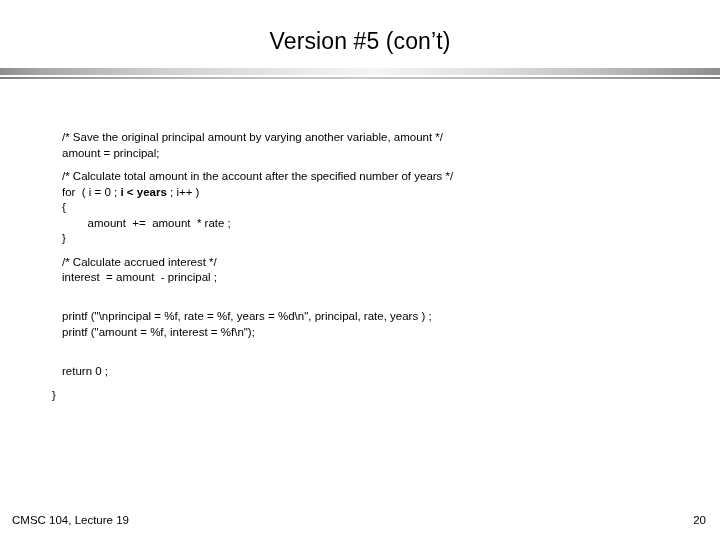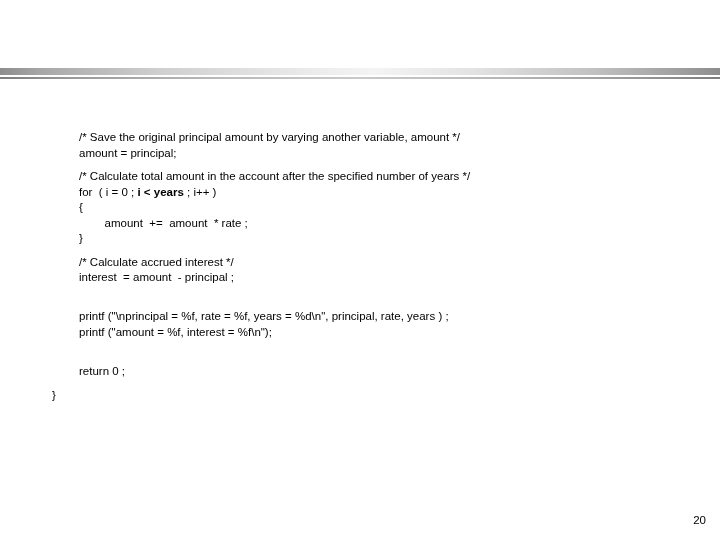--- a/index.html
+++ b/index.html
@@ -80,21 +80,21 @@
         #b9b9b9 30%,
         #c9c9c9 50%,
         #b4b4b4 72%,
         #949494 90%,
         #7d7d7d 100%);
   }
 
   
   #code-body {
     position: absolute;
-    left: 79px;
+    left: 62px;
     top: 130px;
     width: 560px;
     font-size: 11.5px;
     line-height: 15.5px;
     color: #000000;
     white-space: pre;
   }
   #code-body .para {
     margin: 0 0 8px 0;
   }
@@ -145,27 +145,29 @@
     color: #000000;
     text-align: right;
     white-space: pre;
   }
 </style>
 </head>
 <body>
 
 <div id="slide">
 
+  <div id="slide-title">Version #5 (con’t)</div>
 
   <div id="title-divider">
     <div class="bar-thick"></div>
     <div class="bar-gap"></div>
     <div class="bar-thin"></div>
   </div>
 
   <div id="code-body"><div class="para"><span class="line">/* Save the original principal amount by varying another variable, amount */</span><span class="line">amount = principal;</span></div><div class="para"><span class="line">/* Calculate total amount in the account after the specified number of years */</span><span class="line"><span>for  ( i = 0 ; </span><span class="kw-bold">i &lt; years</span><span> ; i++ )</span></span><span class="line">{</span><span class="line">        amount  +=  amount  * rate ;</span><span class="line">}</span></div><div class="para"><span class="line">/* Calculate accrued interest */</span><span class="line">interest  = amount  - principal ;</span></div><div class="para"><span class="blank"></span><span class="line">printf ("\nprincipal = %f, rate = %f, years = %d\n", principal, rate, years ) ;</span><span class="line">printf ("amount = %f, interest = %f\n");</span></div><div class="para"><span class="blank"></span><span class="line">return 0 ;</span></div></div>
 
   <div id="closing-brace">}</div>
 
+  <div id="footer-left">CMSC 104, Lecture 19</div>
 
   <div id="footer-page">20</div>
 
 </div>
 
 </body></html>

